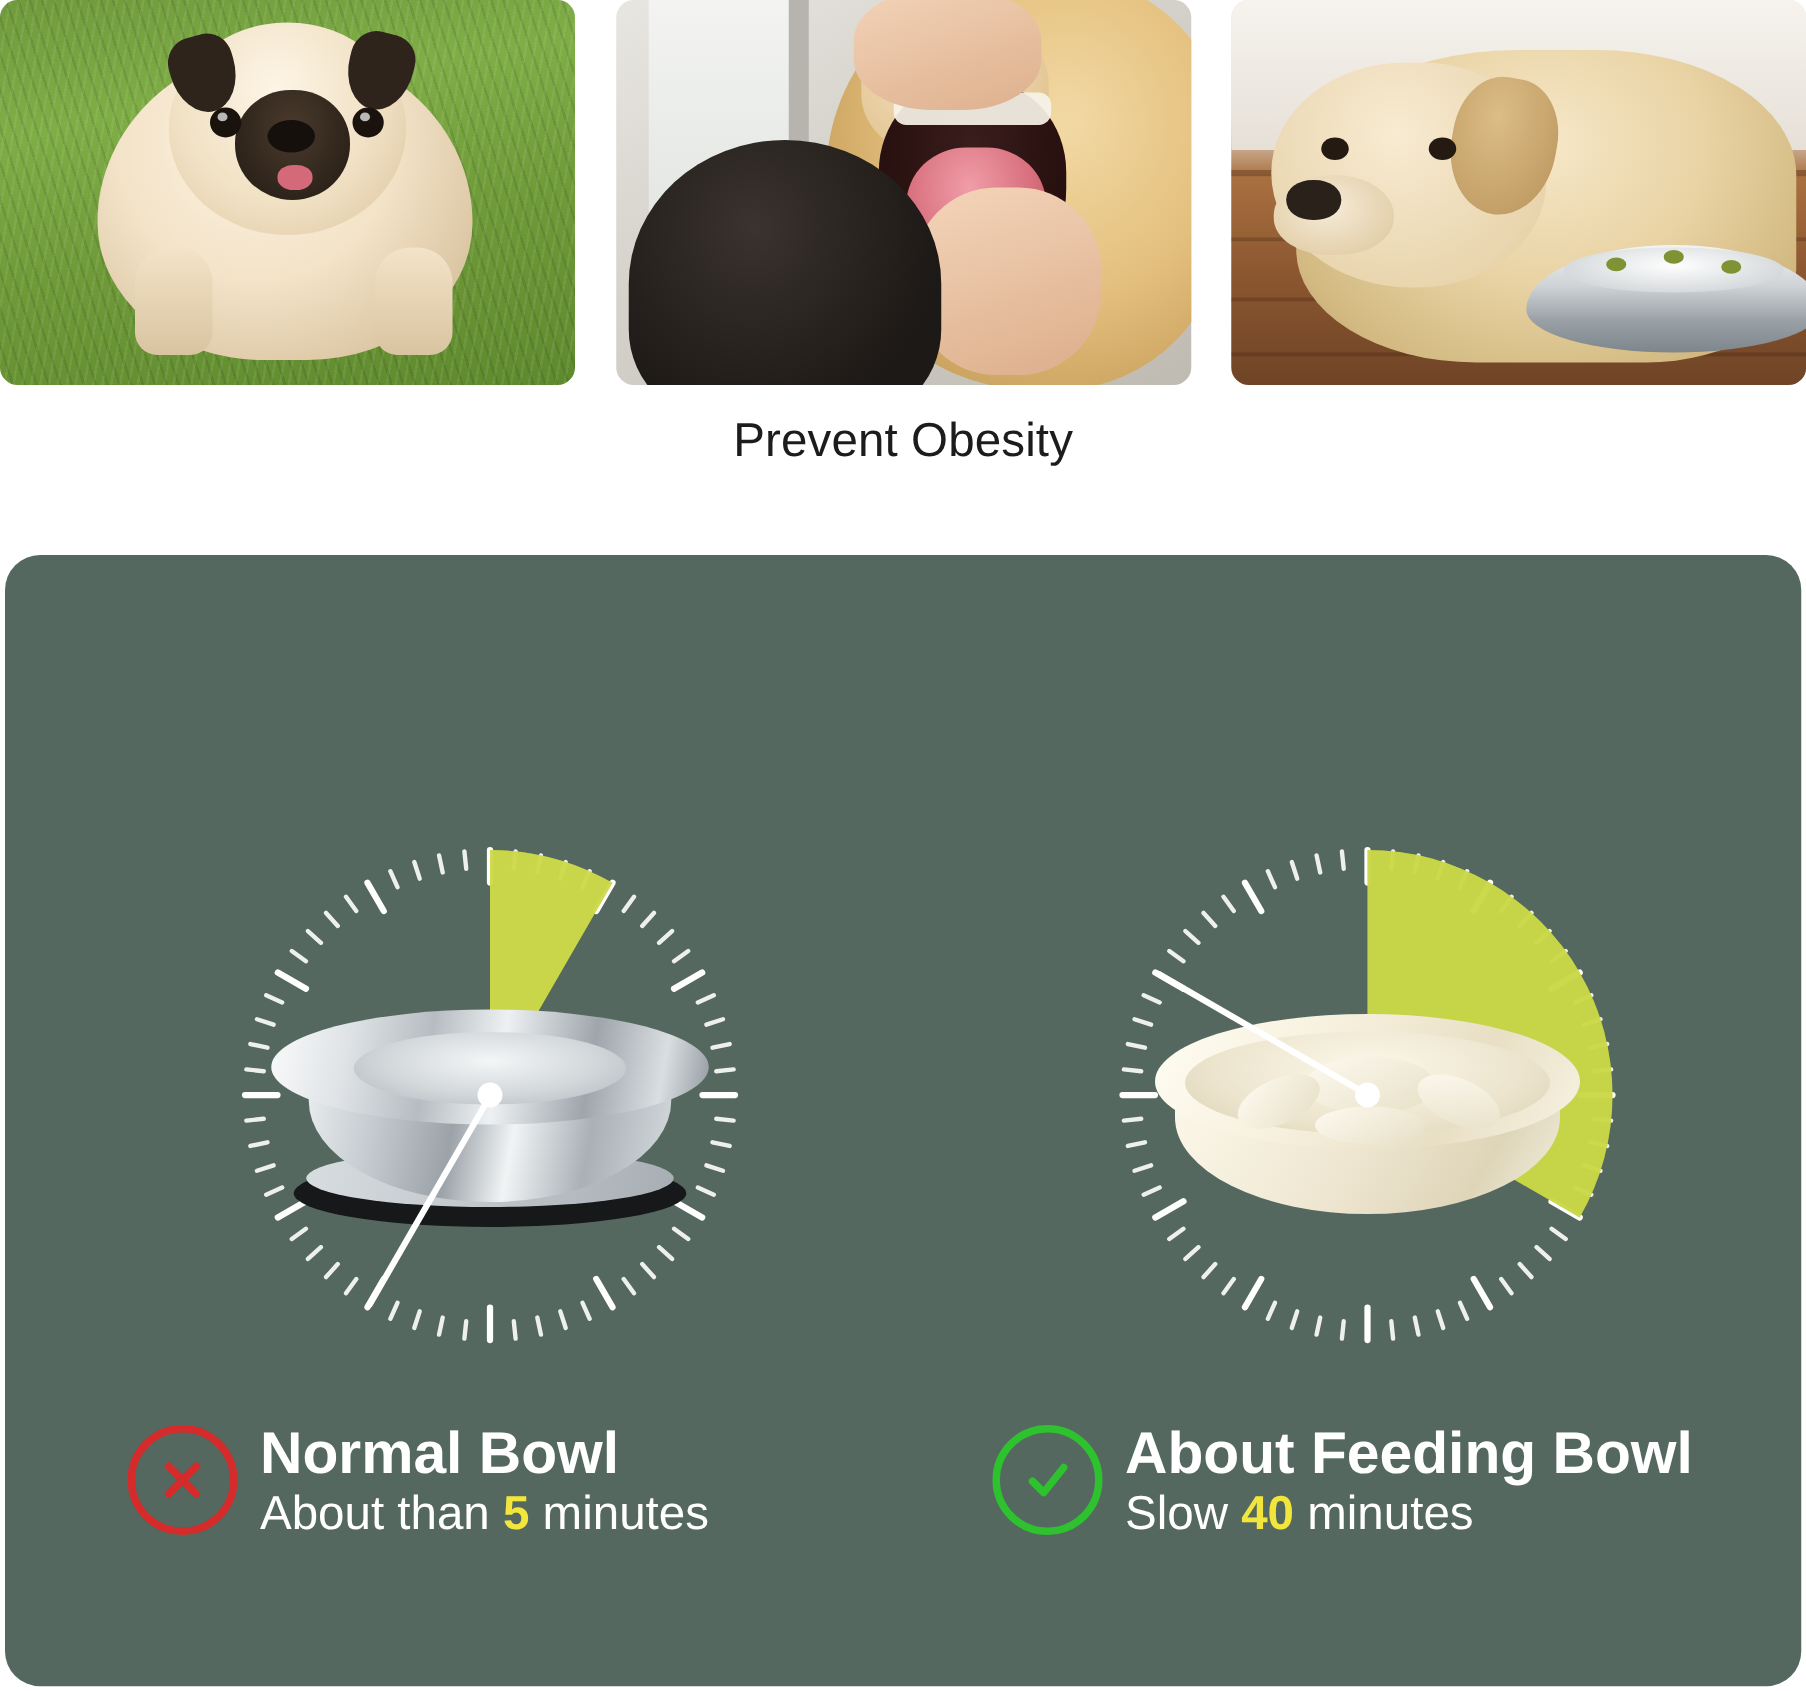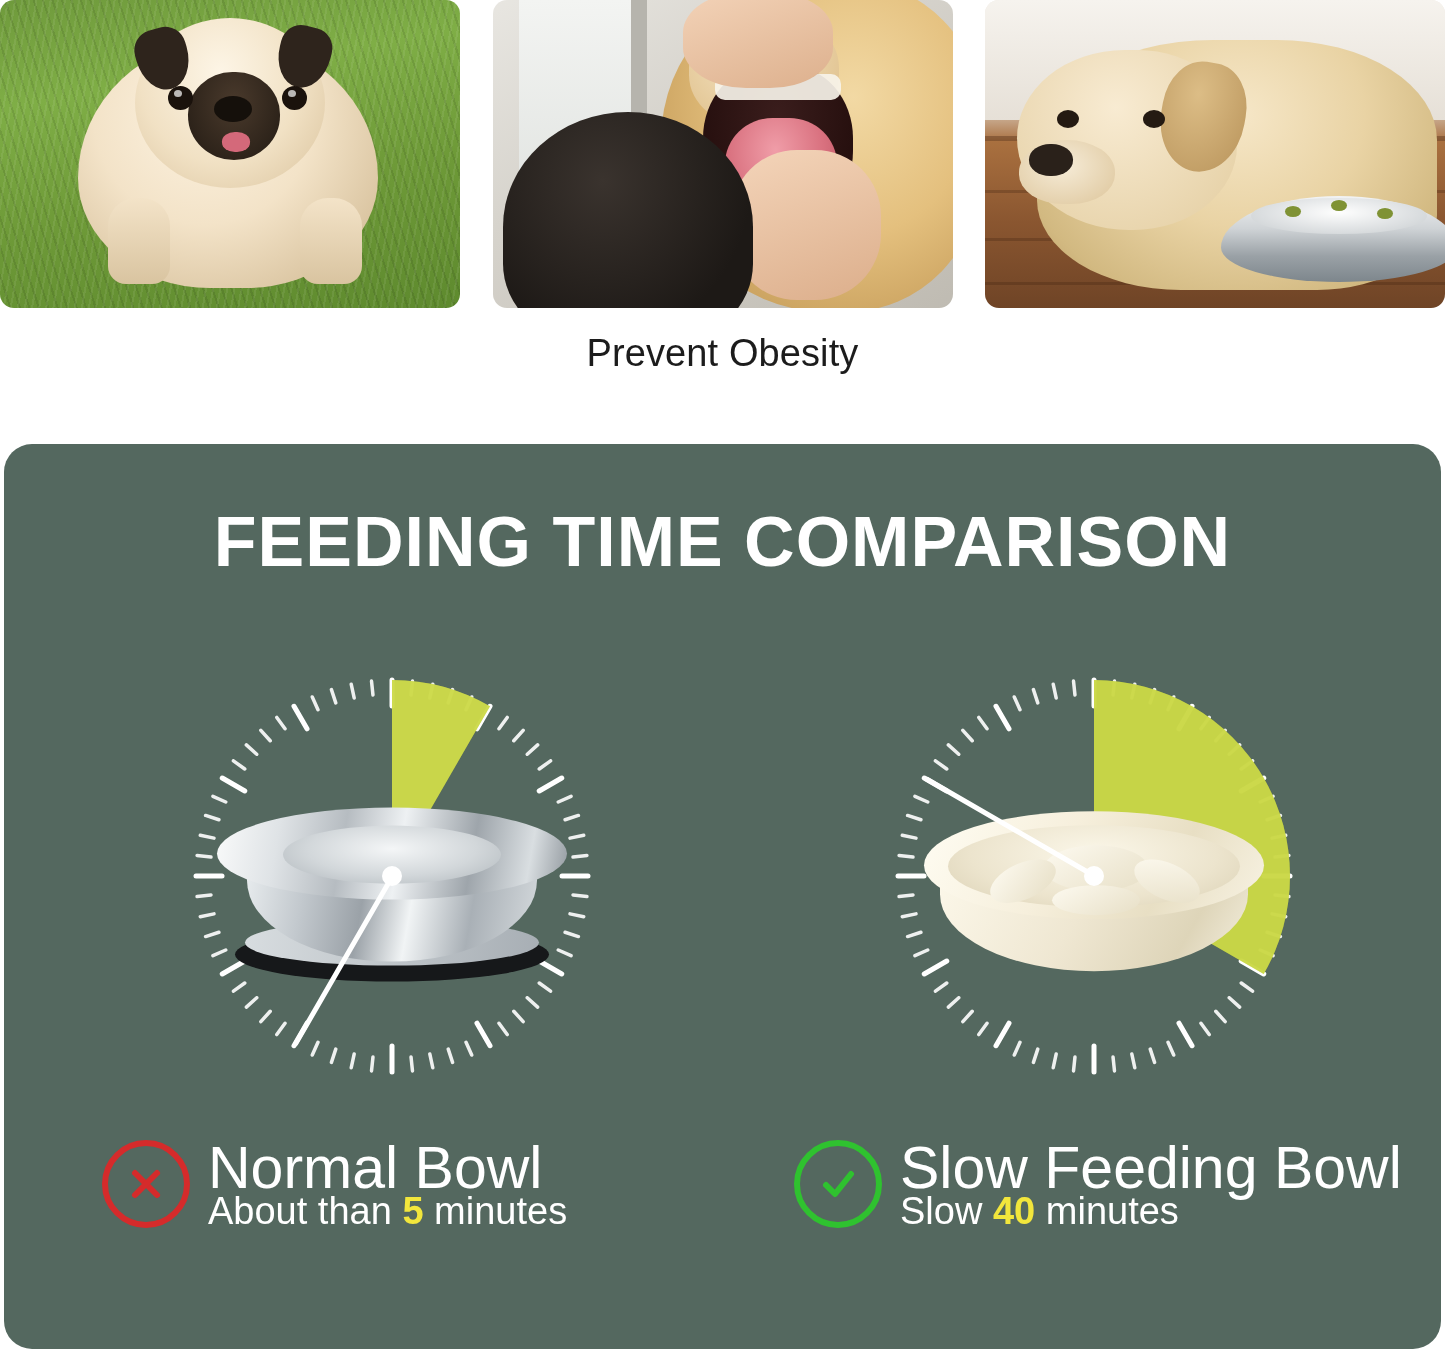--- a/index.html
+++ b/index.html
@@ -110,21 +110,21 @@
   .bc-body{position:absolute;left:16px;top:56px;width:308px;height:104px;border-radius:0 0 50% 50%/0 0 74% 74%;
      background:linear-gradient(120deg,#fcf8ea 0%,#efe7d2 45%,#ded5b9 78%,#f5f0e0 100%);}
 
   .labels{position:absolute;left:0;top:690px;width:100%;height:180px;}
   .lab-col{position:absolute;width:600px;}
   .lab-col.left{left:98px;} .lab-col.right{left:790px;}
   .mark{position:absolute;left:0;top:6px;width:76px;height:76px;border-radius:50%;}
   .mark.x{border:6px solid #d52b2b;}
   .mark.v{border:6px solid #2fc22f;}
   .mark svg{position:absolute;left:50%;top:50%;transform:translate(-50%,-50%);}
-  .lab-title{position:absolute;left:106px;top:0;color:#ffffff;font-size:59px;font-weight:normal;white-space:nowrap;}
+  .lab-title{position:absolute;left:106px;top:0;color:#ffffff;font-size:47px;font-weight:bold;white-space:nowrap;}
   .lab-sub{position:absolute;left:106px;top:56px;color:#ffffff;font-size:38px;white-space:nowrap;}
   .num{color:#f2e63c;font-weight:bold;}
 </style>
 </head>
 <body>
 
 <div class="page">
 
   <div class="photo-row">
 
@@ -178,21 +178,20 @@
     </div>
 
   </div>
 
   <div class="caption-row">
     <div class="cap">Prevent Obesity</div>
   </div>
 
   <div class="panel">
 
-    <div class="panel-title">FEEDING TIME COMPARISON</div>
 
     <div class="clocks">
 
       <div class="clock left">
         <svg class="dial" viewBox="0 0 420 420">
           <g id="ticksL">
               <line x1="210" y1="40" x2="210" y2="14" stroke="#ffffff" stroke-width="5" stroke-linecap="round" opacity="1"></line>
               <line x1="229.02418031471294" y1="28.997015042974255" x2="230.48757880046008" y2="15.073708507818424" stroke="#ffffff" stroke-width="3.5" stroke-linecap="round" opacity="0.9"></line>
               <line x1="247.8399277288322" y1="31.977136666447393" x2="250.75069140028086" y2="18.283070256174113" stroke="#ffffff" stroke-width="3.5" stroke-linecap="round" opacity="0.9"></line>
               <line x1="266.24109297624045" y1="36.907714034282066" x2="270.5673308974897" y2="23.592922806149915" stroke="#ffffff" stroke-width="3.5" stroke-linecap="round" opacity="0.9"></line>
@@ -365,21 +364,21 @@
           <span>minutes</span>
         </div>
       </div>
 
       <div class="lab-col right">
         <div class="mark v">
           <svg width="44" height="44" viewBox="0 0 44 44">
             <polyline points="10,23 19,32 35,12" fill="none" stroke="#2fc22f" stroke-width="6" stroke-linecap="round" stroke-linejoin="round"></polyline>
           </svg>
         </div>
-        <div class="lab-title">Slow Feeding Bowl</div>
+        <div class="lab-title">About Feeding Bowl</div>
         <div class="lab-sub">
           <span>Slow</span>
           <span class="num">40</span>
           <span>minutes</span>
         </div>
       </div>
 
     </div>
   </div>
 </div>

